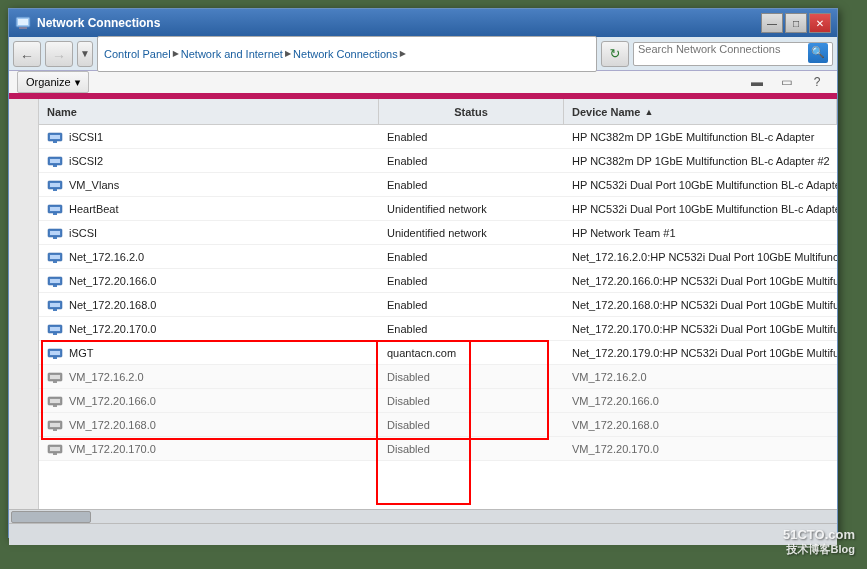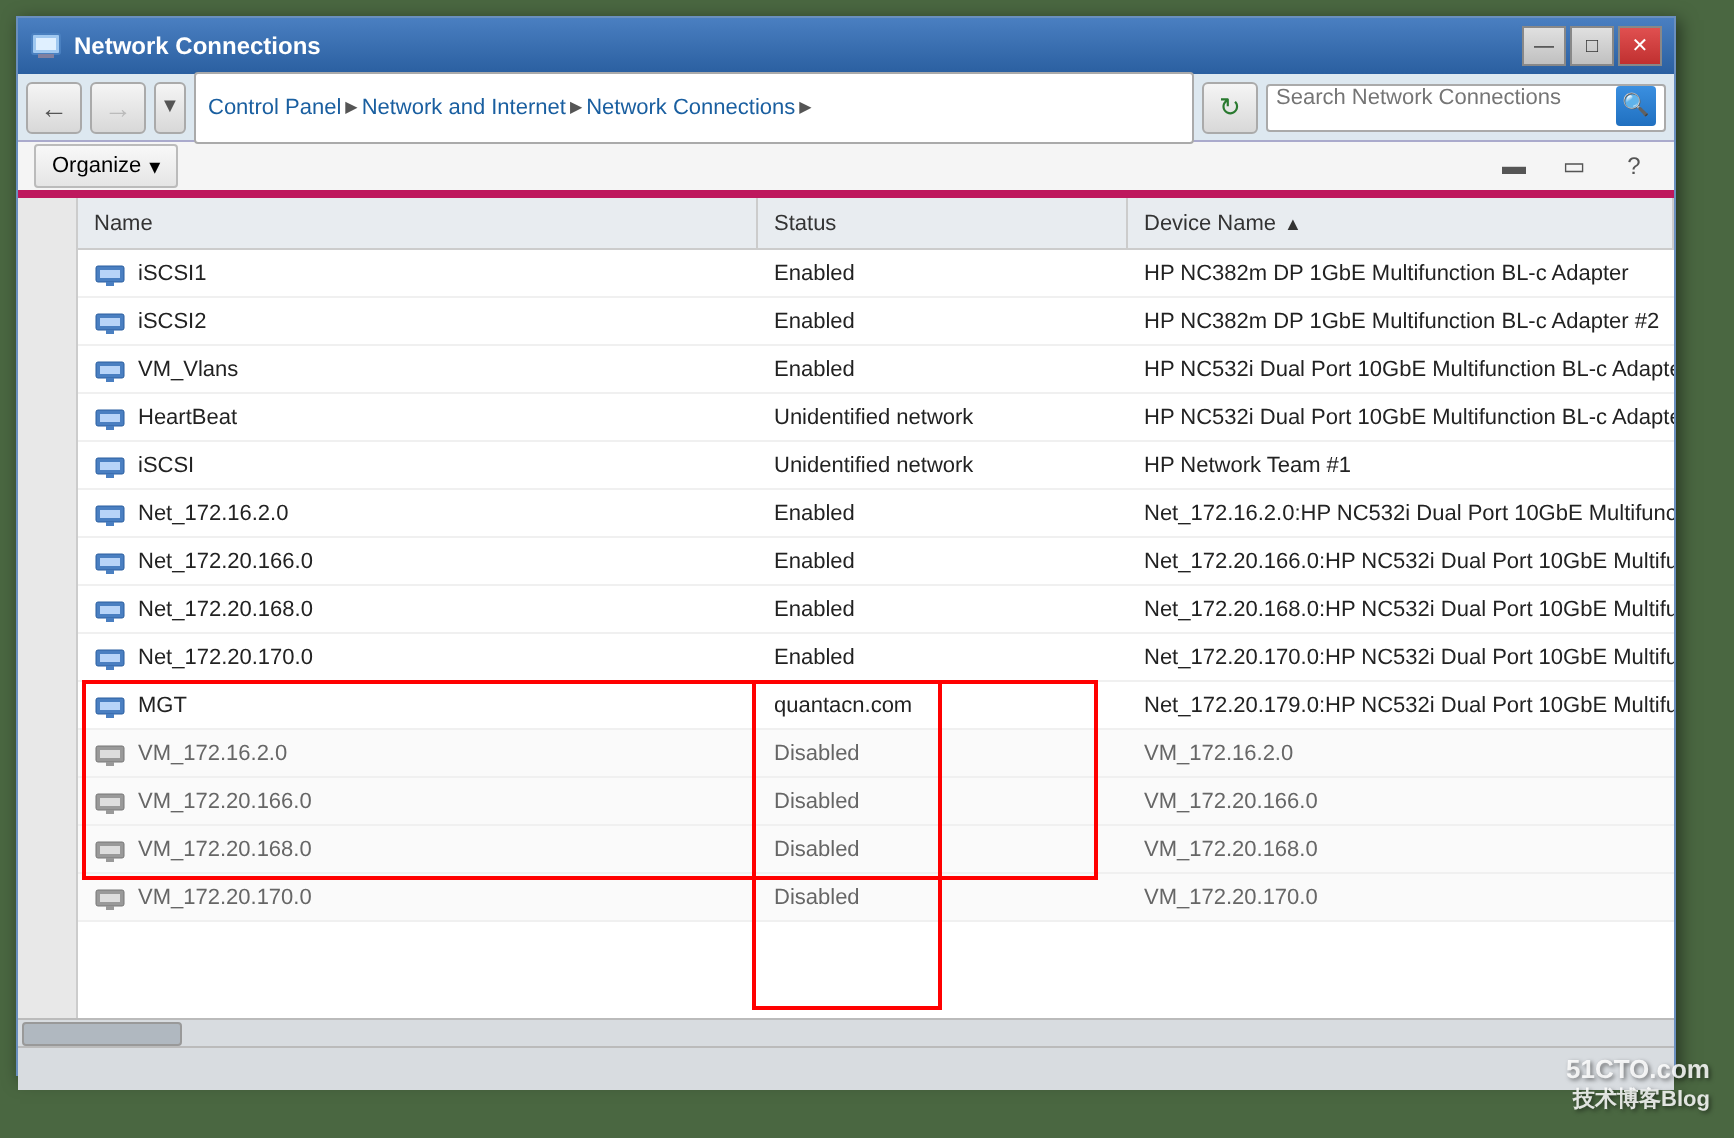--- a/index.html
+++ b/index.html
@@ -142,21 +142,21 @@
       justify-content: center;
       cursor: pointer;
       color: white;
       font-size: 11px;
     }
 
     
     .toolbar {
       height: 28px;
       background: #f5f5f5;
-      border-bottom: 4px solid #be185d;
+      border-bottom: 6px solid #be185d;
       display: flex;
       align-items: center;
       padding: 0 8px;
       gap: 4px;
     }
     .organize-btn {
       height: 22px;
       background: linear-gradient(to bottom, #f8f8f8, #e5e5e5);
       border: 1px solid #bbb;
       border-radius: 2px;
@@ -213,28 +213,28 @@
       background: #e8ecf0;
       border-bottom: 1px solid #ccc;
       height: 26px;
       align-items: center;
     }
     .col-header {
       display: flex;
       align-items: center;
       padding: 0 8px;
       font-size: 11px;
-      font-weight: normal;
+      font-weight: bold;
       color: #333;
       cursor: pointer;
       border-right: 1px solid #ccc;
       height: 100%;
     }
     .col-name { width: 340px; }
-    .col-status { width: 185px; }
+    .col-status { width: 185px; justify-content: center; }
     .col-device { flex: 1; }
 
     
     .table-body {
       overflow-y: auto;
       height: calc(100% - 26px);
       text-align: center;
     }
     .table-row {
       display: flex;

